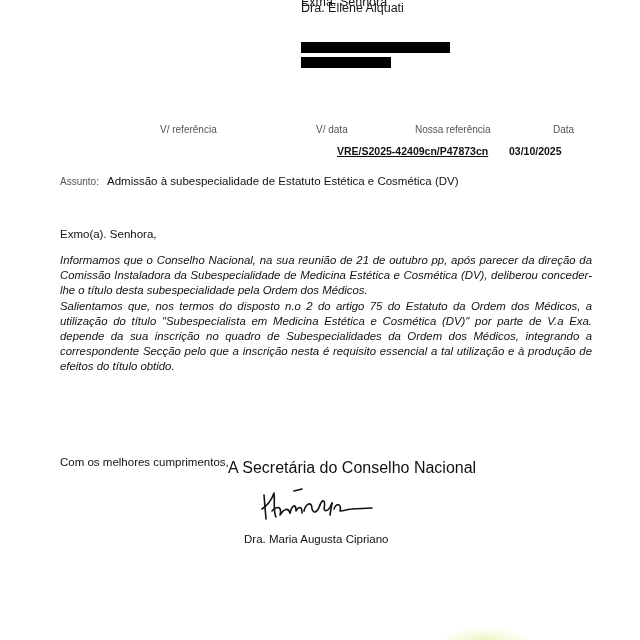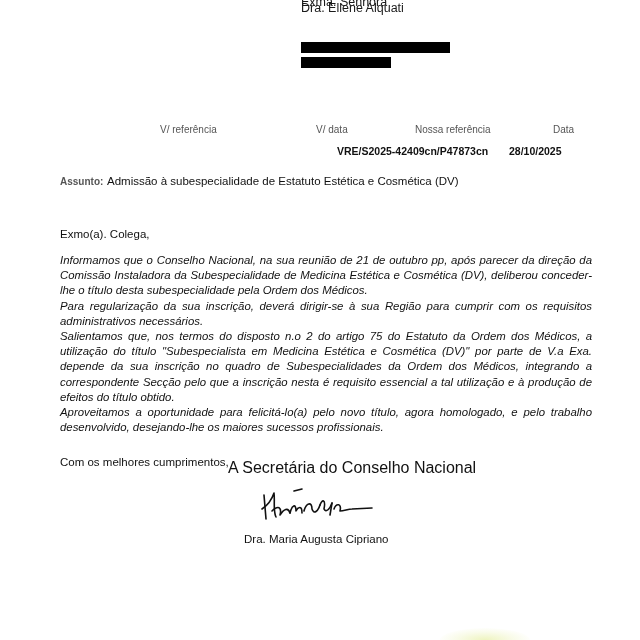--- a/index.html
+++ b/index.html
@@ -39,21 +39,20 @@
       font-weight: bold;
       color: #111111;
       top: 145px;
     }
 
     .subject-label {
       left: 60px;
       top: 176px;
       font-size: 10px;
       color: #555555;
-      font-weight: bold;
     }
     .subject-text {
       left: 107px;
       top: 175px;
       font-size: 11.5px;
       color: #111111;
     }
 
     .salutation {
       left: 60px;
@@ -117,33 +116,31 @@
 <div class="abs recipient" style="top:-6px;">Exma. Senhora</div>
 <div class="abs recipient" style="top:0;">Dra. Ellene Alquati</div>
 <div class="redact" style="left:301px; top:42px; width:149px; height:11px;"></div>
 <div class="redact" style="left:301px; top:57px; width:90px; height:11px;"></div>
 
 <div class="abs ref-label" style="left:122px;">V/ referência</div>
 <div class="abs ref-label" style="left:278px;">V/ data</div>
 <div class="abs ref-label" style="left:377px;">Nossa referência</div>
 <div class="abs ref-label" style="left:515px;text-align:center;">Data</div>
 
-<div class="abs ref-value" style="left:337px;">VRE/S2025-42409cn/P47873cn</div>
-<div class="abs ref-value" style="left:509px;">28/10/2025</div>
+<div class="abs ref-value" style="left:337px;text-decoration:underline;">VRE/S2025-42409cn/P47873cn</div>
+<div class="abs ref-value" style="left:509px;">03/10/2025</div>
 
 <div class="abs subject-label">Assunto:</div>
 <div class="abs subject-text">Admissão à subespecialidade de Estatuto Estética e Cosmética (DV)</div>
 
-<div class="abs salutation">Exmo(a). Colega,</div>
+<div class="abs salutation">Exmo(a). Senhora,</div>
 
 <div class="body-text">
   <p>Informamos que o Conselho Nacional, na sua reunião de 21 de outubro pp, após parecer da direção da Comissão Instaladora da Subespecialidade de Medicina Estética e Cosmética (DV), deliberou conceder-lhe o título desta subespecialidade pela Ordem dos Médicos.</p>
-  <p>Para regularização da sua inscrição, deverá dirigir-se à sua Região para cumprir com os requisitos administrativos necessários.</p>
   <p>Salientamos que, nos termos do disposto n.o 2 do artigo 75 do Estatuto da Ordem dos Médicos, a utilização do título "Subespecialista em Medicina Estética e Cosmética (DV)" por parte de V.a Exa. depende da sua inscrição no quadro de Subespecialidades da Ordem dos Médicos, integrando a correspondente Secção pelo que a inscrição nesta é requisito essencial a tal utilização e à produção de efeitos do título obtido.</p>
-  <p>Aproveitamos a oportunidade para felicitá-lo(a) pelo novo título, agora homologado, e pelo trabalho desenvolvido, desejando-lhe os maiores sucessos profissionais.</p>
 </div>
 
 <div class="abs closing">Com os melhores cumprimentos,</div>
 
 <div class="abs sig-title">A Secretária do Conselho Nacional</div>
 <svg class="signature" viewBox="0 0 120 40">
   <g fill="none" stroke="#111" stroke-width="1.6" stroke-linecap="round" stroke-linejoin="round">
     <path d="M6 10 L8 34"></path>
     <path d="M4 24 C10 20, 14 14, 16 8 C17 16, 15 26, 18 32"></path>
     <path d="M14 26 C20 20, 24 22, 22 30 C26 24, 30 22, 32 28"></path>

